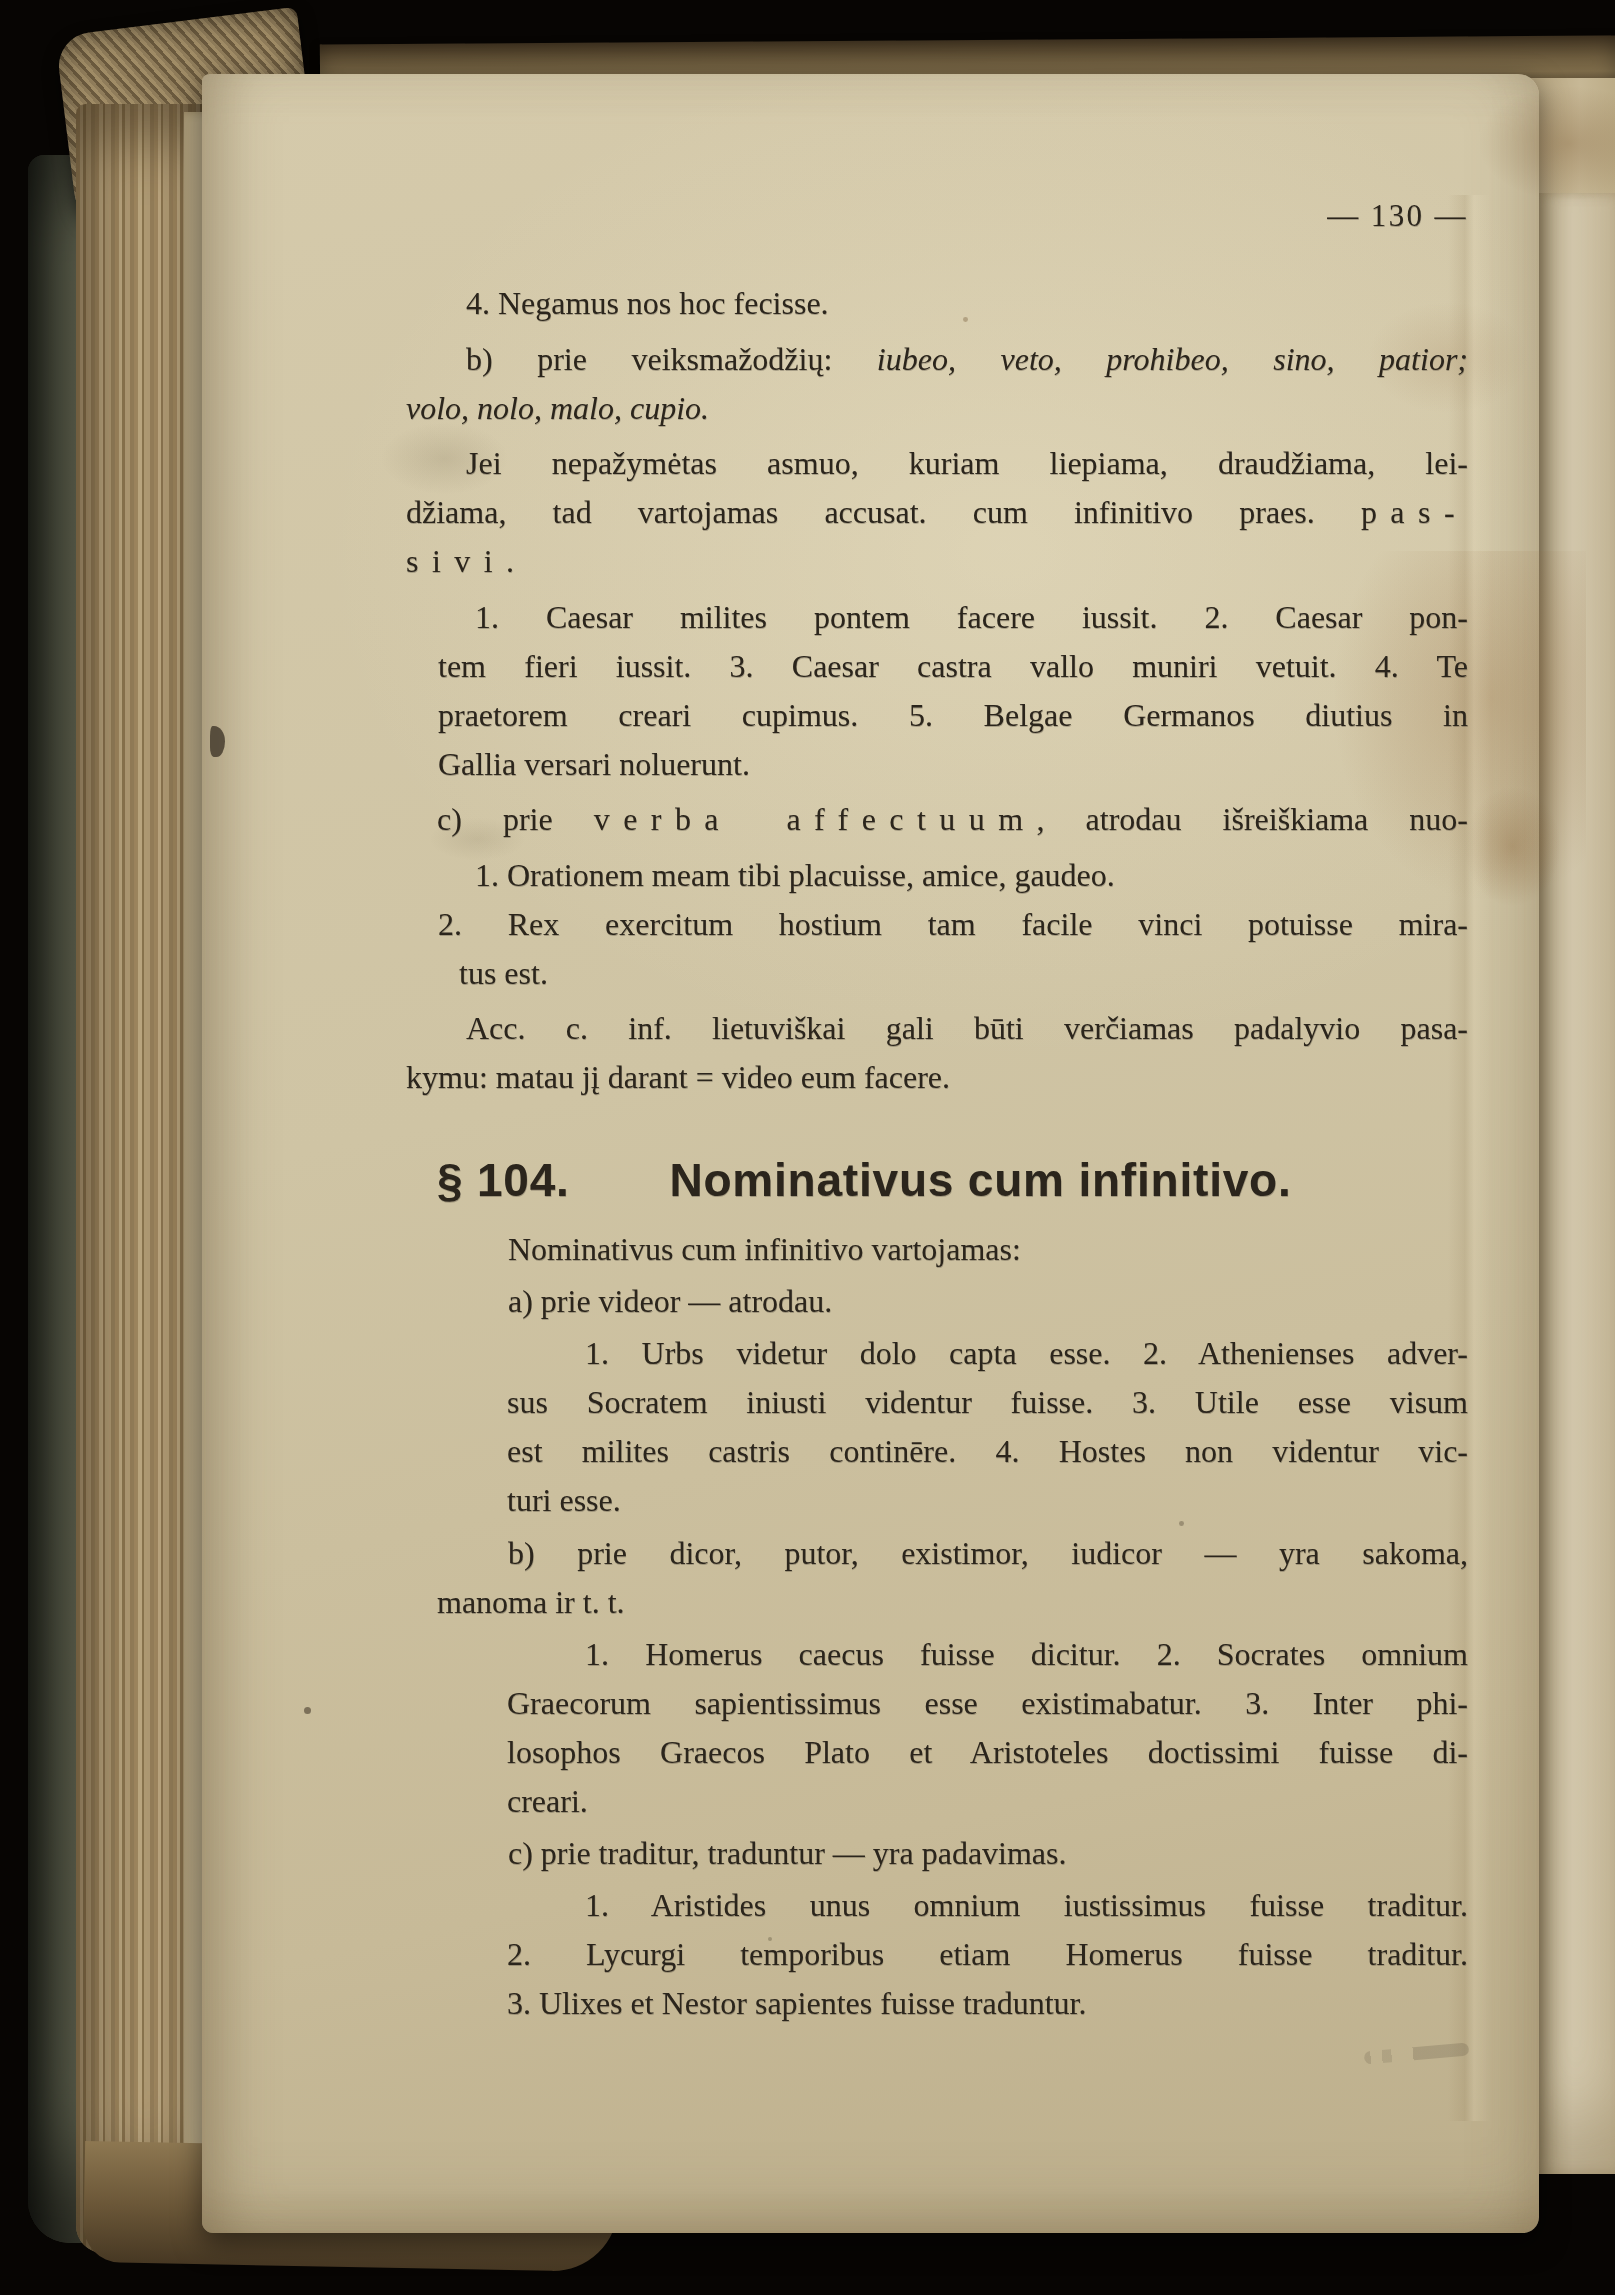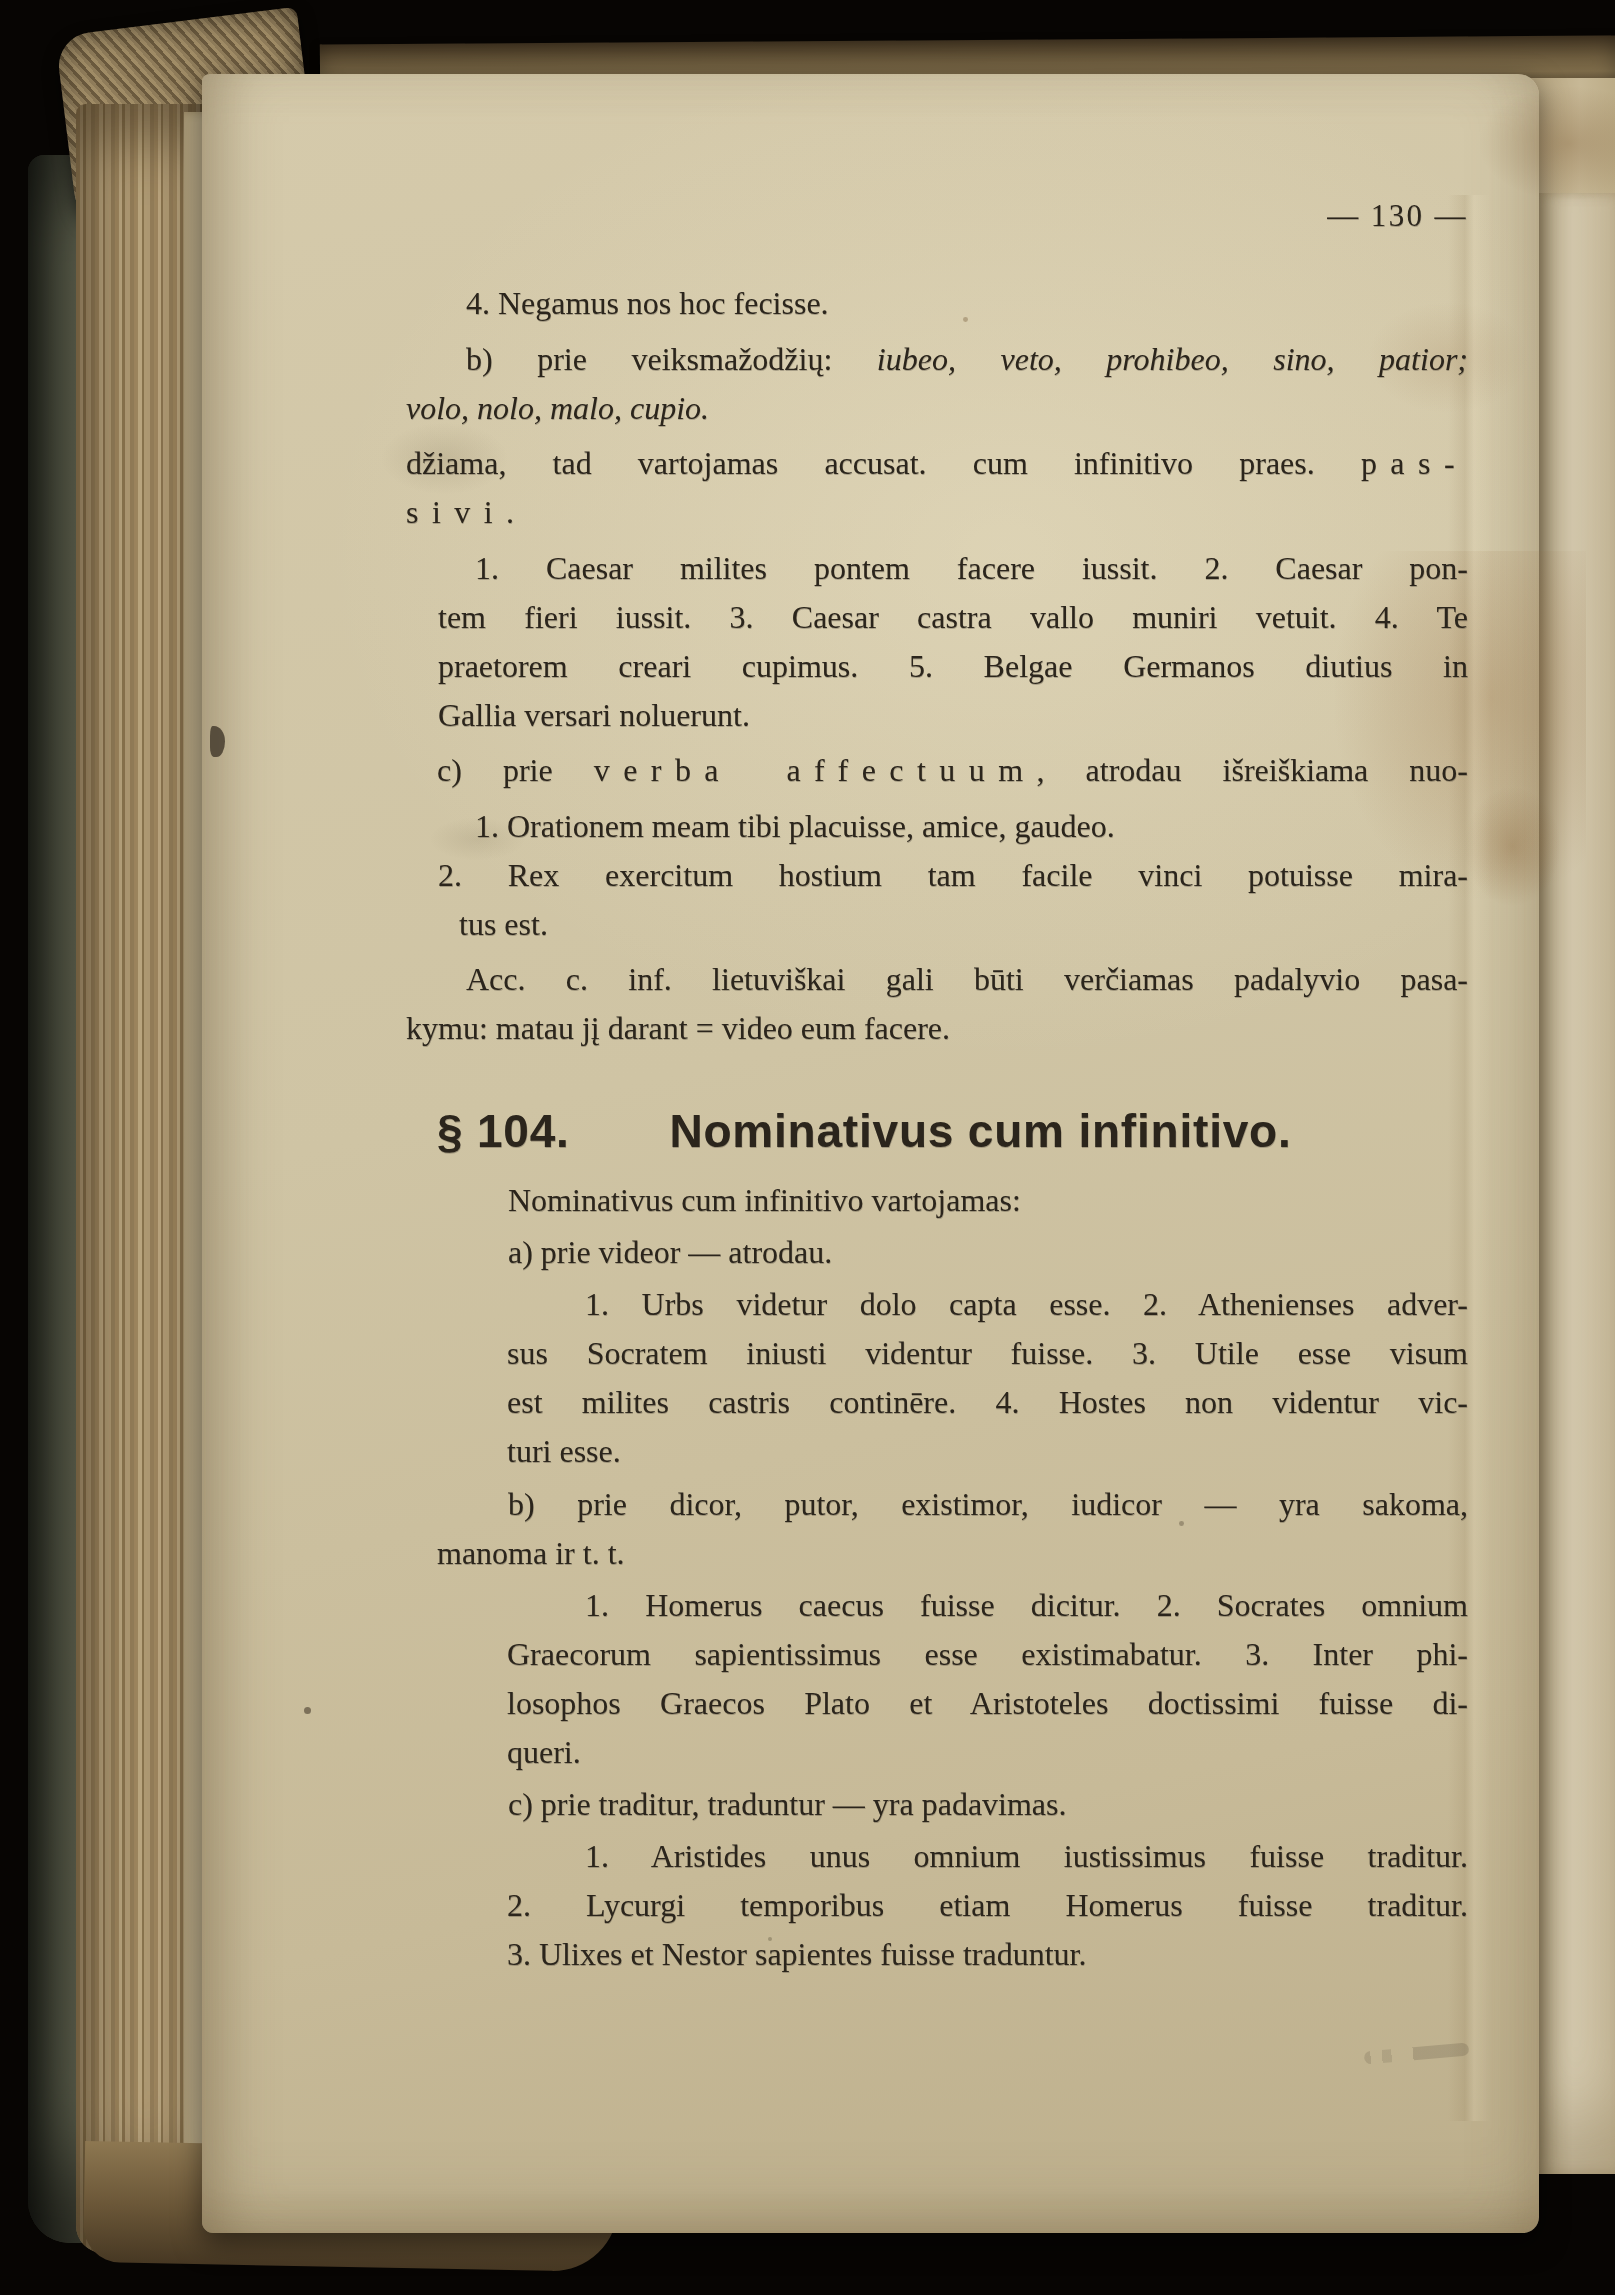--- a/index.html
+++ b/index.html
@@ -168,20 +168,21 @@
 
       <div class="sec sec-top" id="sec-top">
           <div class="blk ">
             <div class="line p2"><span class="seg ">4. Negamus nos hoc fecisse.</span></div>
           </div>
           <div class="blk ">
             <div class="line p2 just"><span class="seg ">b) prie veiksmažodžių: </span><span class="seg i">iubeo, veto, prohibeo, sino, patior;</span></div>
             <div class="line "><span class="seg i">volo, nolo, malo, cupio.</span></div>
           </div>
           <div class="blk ">
+            <div class="line p2 just"><span class="seg ">Jei nepažymėtas asmuo, kuriam liepiama, draudžiama, lei-</span></div>
             <div class="line just"><span class="seg ">džiama, tad vartojamas accusat. cum infinitivo praes. </span><span class="seg sp">pas-</span></div>
             <div class="line "><span class="seg sp">sivi.</span></div>
           </div>
           <div class="blk ex">
             <div class="line e1 just"><span class="seg ">1. Caesar milites pontem facere iussit. 2. Caesar pon-</span></div>
             <div class="line just"><span class="seg ">tem fieri iussit. 3. Caesar castra vallo muniri vetuit. 4. Te</span></div>
             <div class="line just"><span class="seg ">praetorem creari cupimus. 5. Belgae Germanos diutius in</span></div>
             <div class="line "><span class="seg ">Gallia versari noluerunt.</span></div>
           </div>
           <div class="blk ">
@@ -217,21 +218,21 @@
             <div class="line "><span class="seg ">turi esse.</span></div>
           </div>
           <div class="blk ">
             <div class="line p just"><span class="seg ">b) prie dicor, putor, existimor, iudicor — yra sakoma,</span></div>
             <div class="line "><span class="seg ">manoma ir t. t.</span></div>
           </div>
           <div class="blk ex">
             <div class="line e1 just"><span class="seg ">1. Homerus caecus fuisse dicitur. 2. Socrates omnium</span></div>
             <div class="line just"><span class="seg ">Graecorum sapientissimus esse existimabatur. 3. Inter phi-</span></div>
             <div class="line just"><span class="seg ">losophos Graecos Plato et Aristoteles doctissimi fuisse di-</span></div>
-            <div class="line "><span class="seg ">queri.</span></div>
+            <div class="line "><span class="seg ">creari.</span></div>
           </div>
           <div class="blk ">
             <div class="line p"><span class="seg ">c) prie traditur, traduntur — yra padavimas.</span></div>
           </div>
           <div class="blk ex">
             <div class="line e1 just"><span class="seg ">1. Aristides unus omnium iustissimus fuisse traditur.</span></div>
             <div class="line just"><span class="seg ">2. Lycurgi temporibus etiam Homerus fuisse traditur.</span></div>
             <div class="line "><span class="seg ">3. Ulixes et Nestor sapientes fuisse traduntur.</span></div>
           </div>
         </div>

